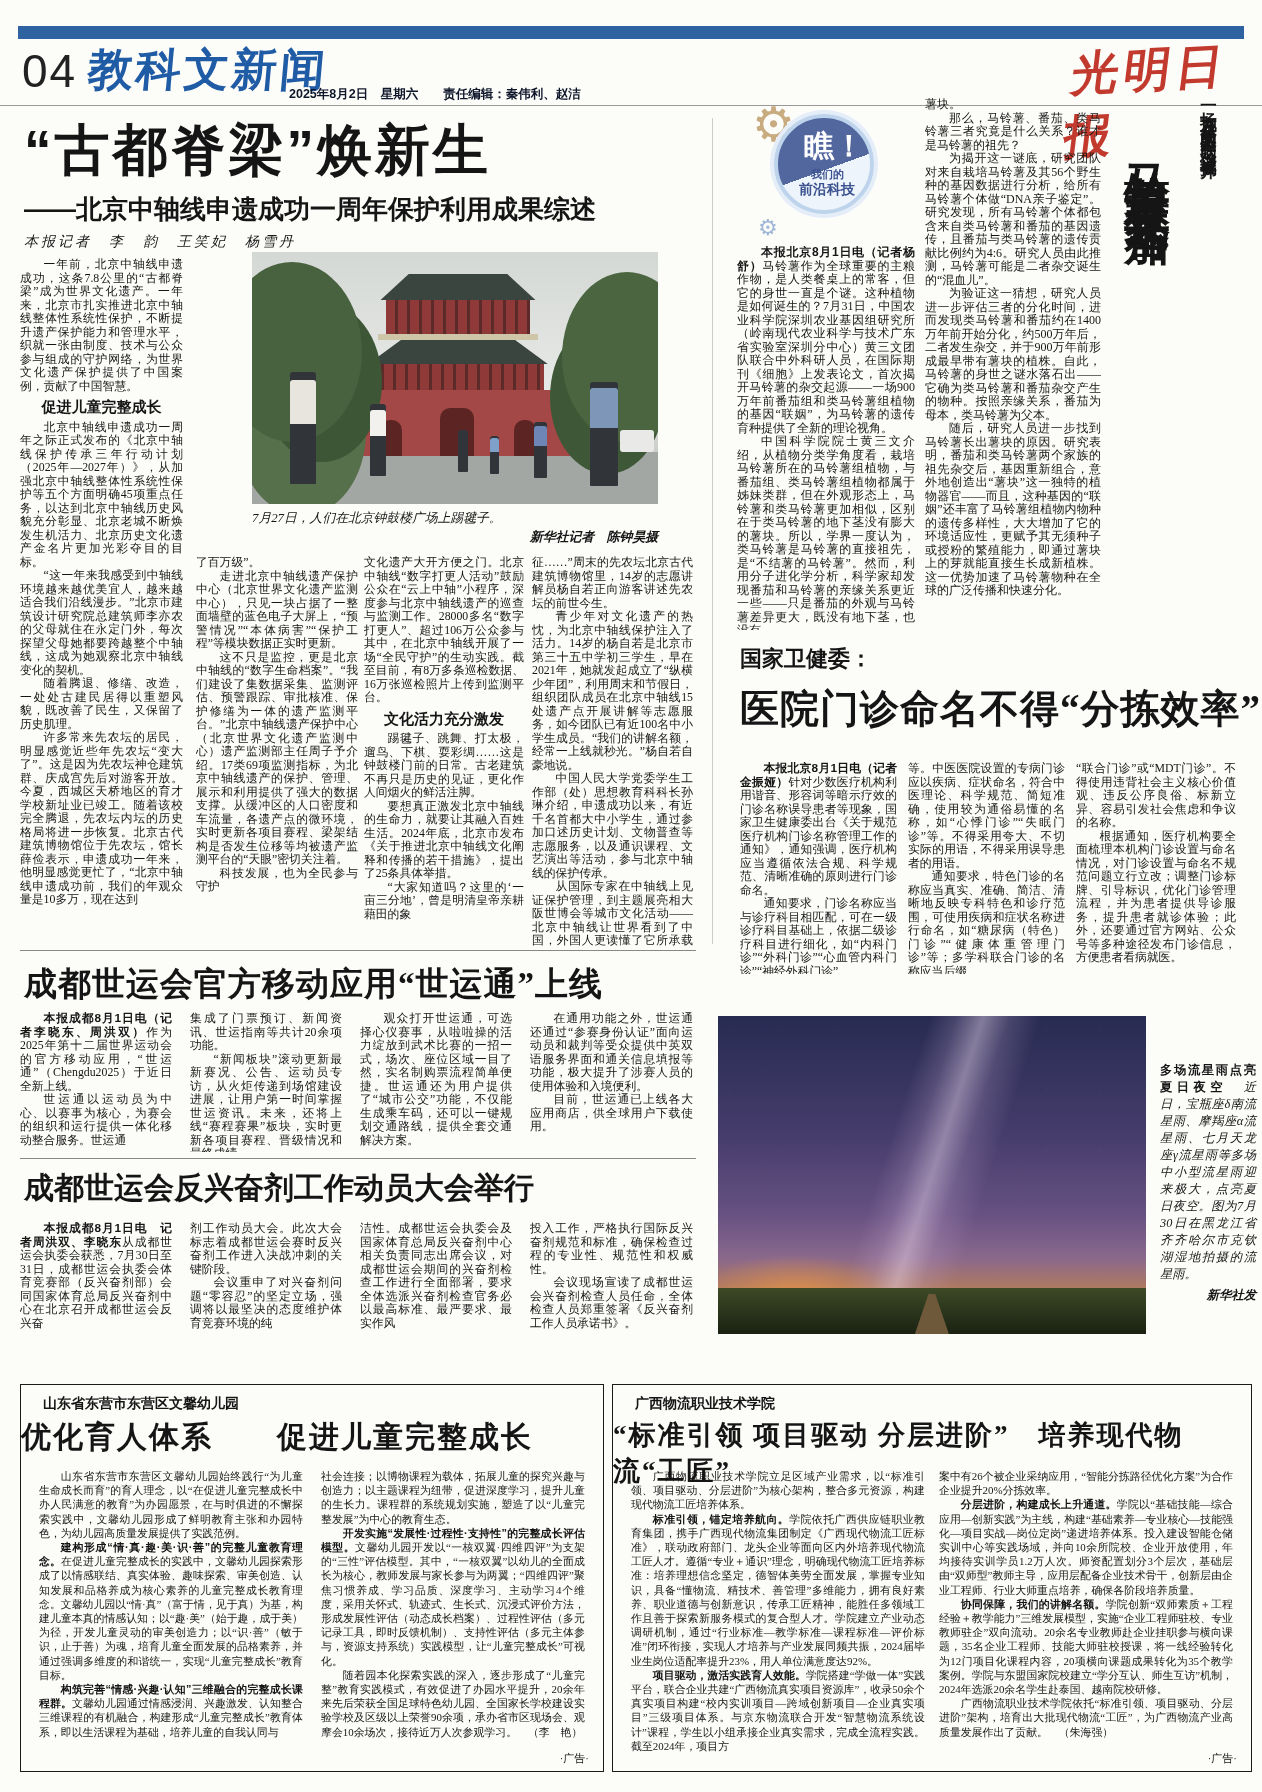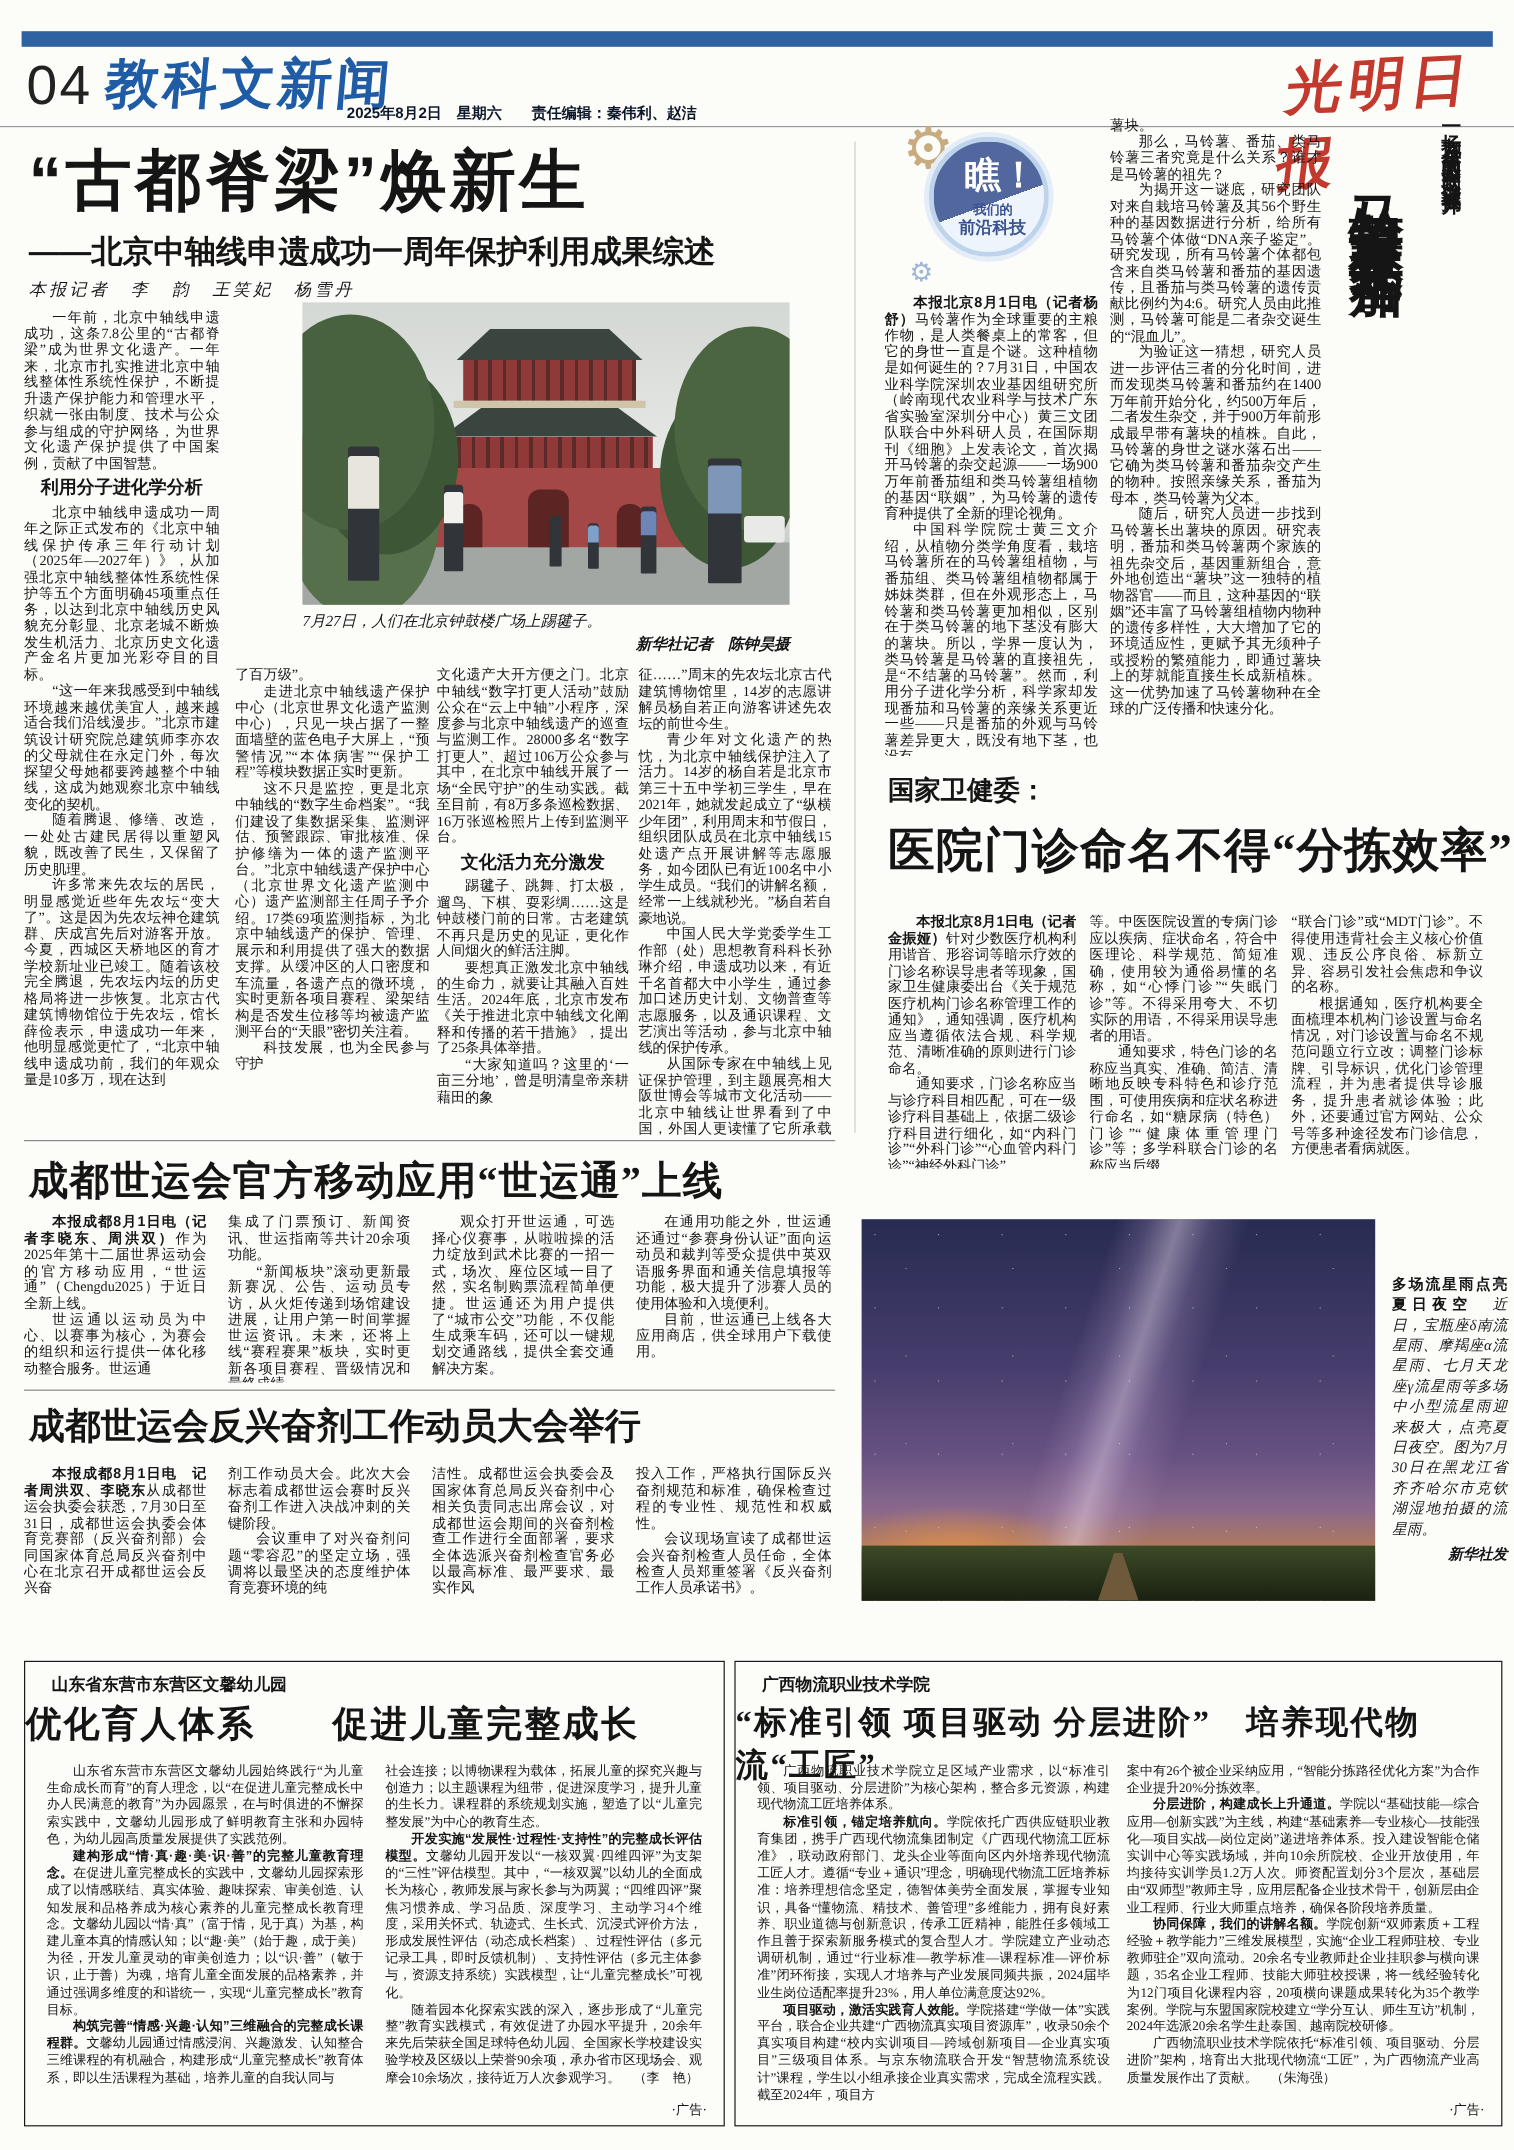--- a/index.html
+++ b/index.html
@@ -103,21 +103,21 @@
   <div class="abs masthead">光明日报</div>
   <div class="abs hrule"></div>
   <div class="abs vrule" style="left:712px;top:118px;height:826px;"></div>
 
   <div class="abs lead-headline">“古都脊梁”焕新生</div>
   <div class="abs lead-subtitle">——北京中轴线申遗成功一周年保护利用成果综述</div>
   <div class="abs lead-byline">本报记者　李　韵　王笑妃　杨雪丹</div>
 
   <div class="abs col" style="left:20px;top:258px;width:163px;height:690px;">
       <p class="para">一年前，北京中轴线申遗成功，这条7.8公里的“古都脊梁”成为世界文化遗产。一年来，北京市扎实推进北京中轴线整体性系统性保护，不断提升遗产保护能力和管理水平，织就一张由制度、技术与公众参与组成的守护网络，为世界文化遗产保护提供了中国案例，贡献了中国智慧。</p>
-      <p class="colhead">利用分子进化学分析</p>
+      <p class="colhead">促进儿童完整成长</p>
       <p class="para">北京中轴线申遗成功一周年之际正式发布的《北京中轴线保护传承三年行动计划（2025年—2027年）》，从加强北京中轴线整体性系统性保护等五个方面明确45项重点任务，以达到北京中轴线历史风貌充分彰显、北京老城不断焕发生机活力、北京历史文化遗产金名片更加光彩夺目的目标。</p>
       <p class="para">“这一年来我感受到中轴线环境越来越优美宜人，越来越适合我们沿线漫步。”北京市建筑设计研究院总建筑师李亦农的父母就住在永定门外，每次探望父母她都要跨越整个中轴线，这成为她观察北京中轴线变化的契机。</p>
       <p class="para">随着腾退、修缮、改造，一处处古建民居得以重塑风貌，既改善了民生，又保留了历史肌理。</p>
       <p class="para">许多常来先农坛的居民，明显感觉近些年先农坛“变大了”。这是因为先农坛神仓建筑群、庆成宫先后对游客开放。今夏，西城区天桥地区的育才学校新址业已竣工。随着该校完全腾退，先农坛内坛的历史格局将进一步恢复。北京古代建筑博物馆位于先农坛，馆长薛俭表示，申遗成功一年来，他明显感觉更忙了，“北京中轴线申遗成功前，我们的年观众量是10多万，现在达到</p>
     </div>
 
   <div class="abs photo1">
     <div style="position:absolute;left:0;top:112px;width:30px;height:100px;background:#b05a60;"></div>
     <div class="p1-ground"></div>
     <div class="p1-roof" style="left:118px;top:22px;width:176px;height:26px;"></div>

